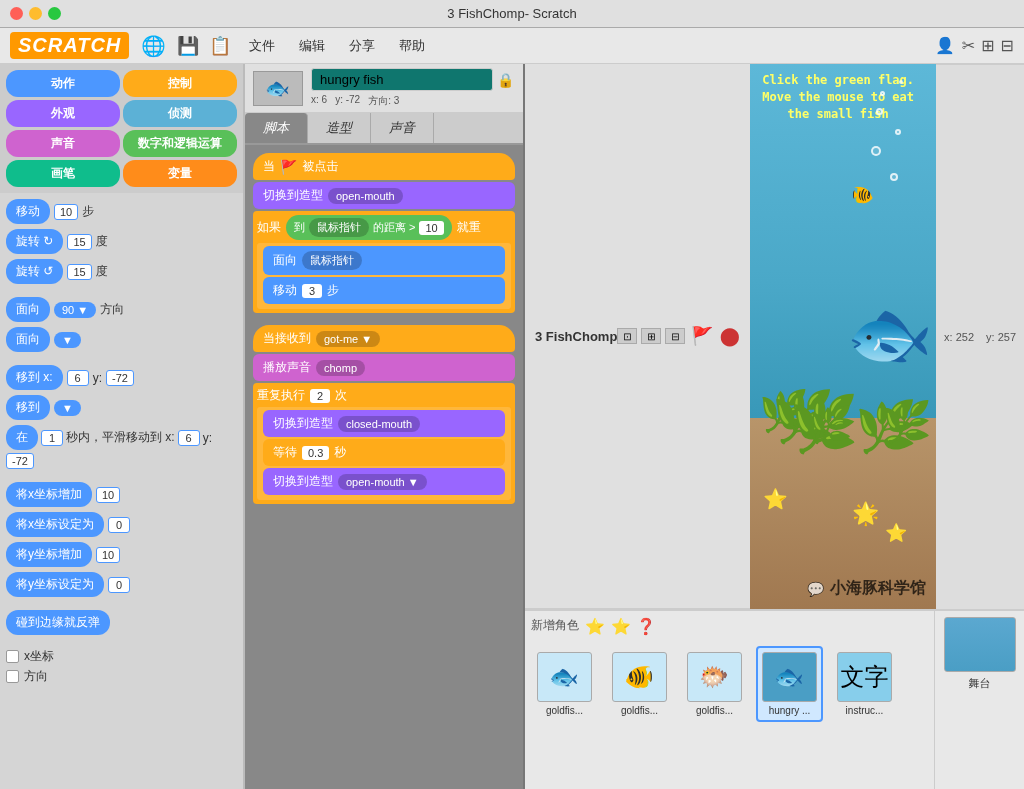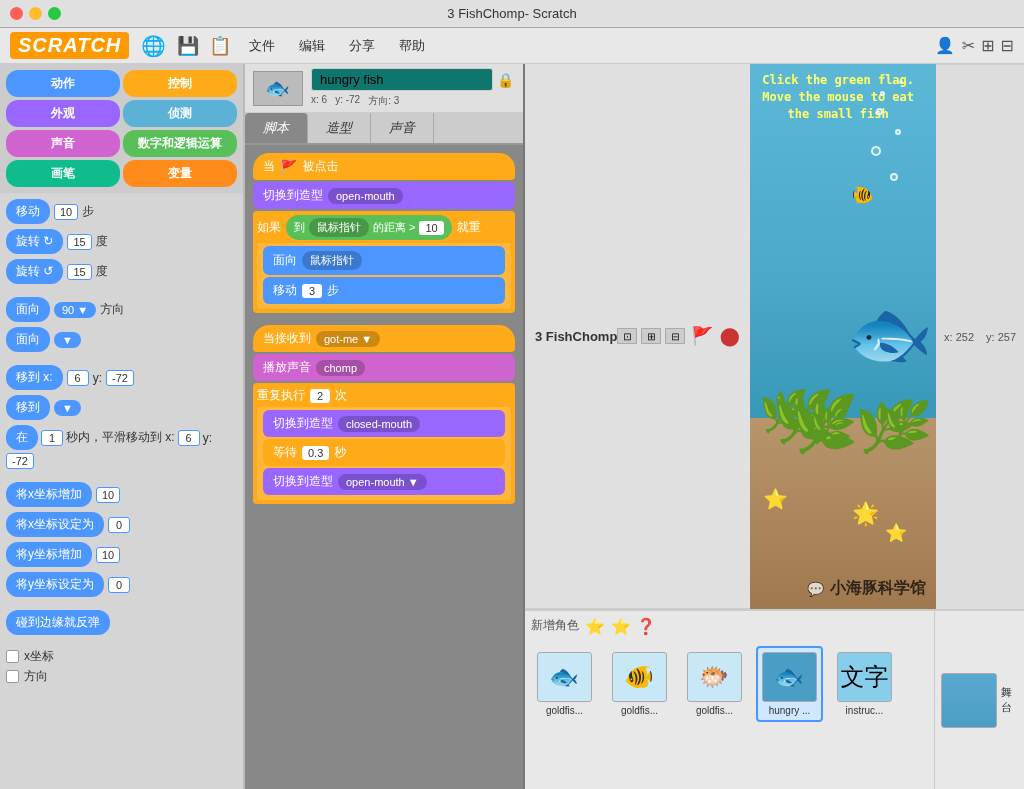--- a/index.html
+++ b/index.html
@@ -435,21 +435,21 @@
       text-overflow: ellipsis;
       white-space: nowrap;
     }
 
     
     .stage-section {
       width: 90px;
       padding: 6px;
       border-left: 1px solid #ccc;
       display: flex;
-      flex-direction: row;
+      flex-direction: column;
       align-items: center;
       gap: 4px;
     }
 
     .stage-thumb-box {
       width: 72px;
       height: 55px;
       background: linear-gradient(180deg, #5ba8d0, #4a9ec5);
       border: 1px solid #aaa;
       border-radius: 3px;

